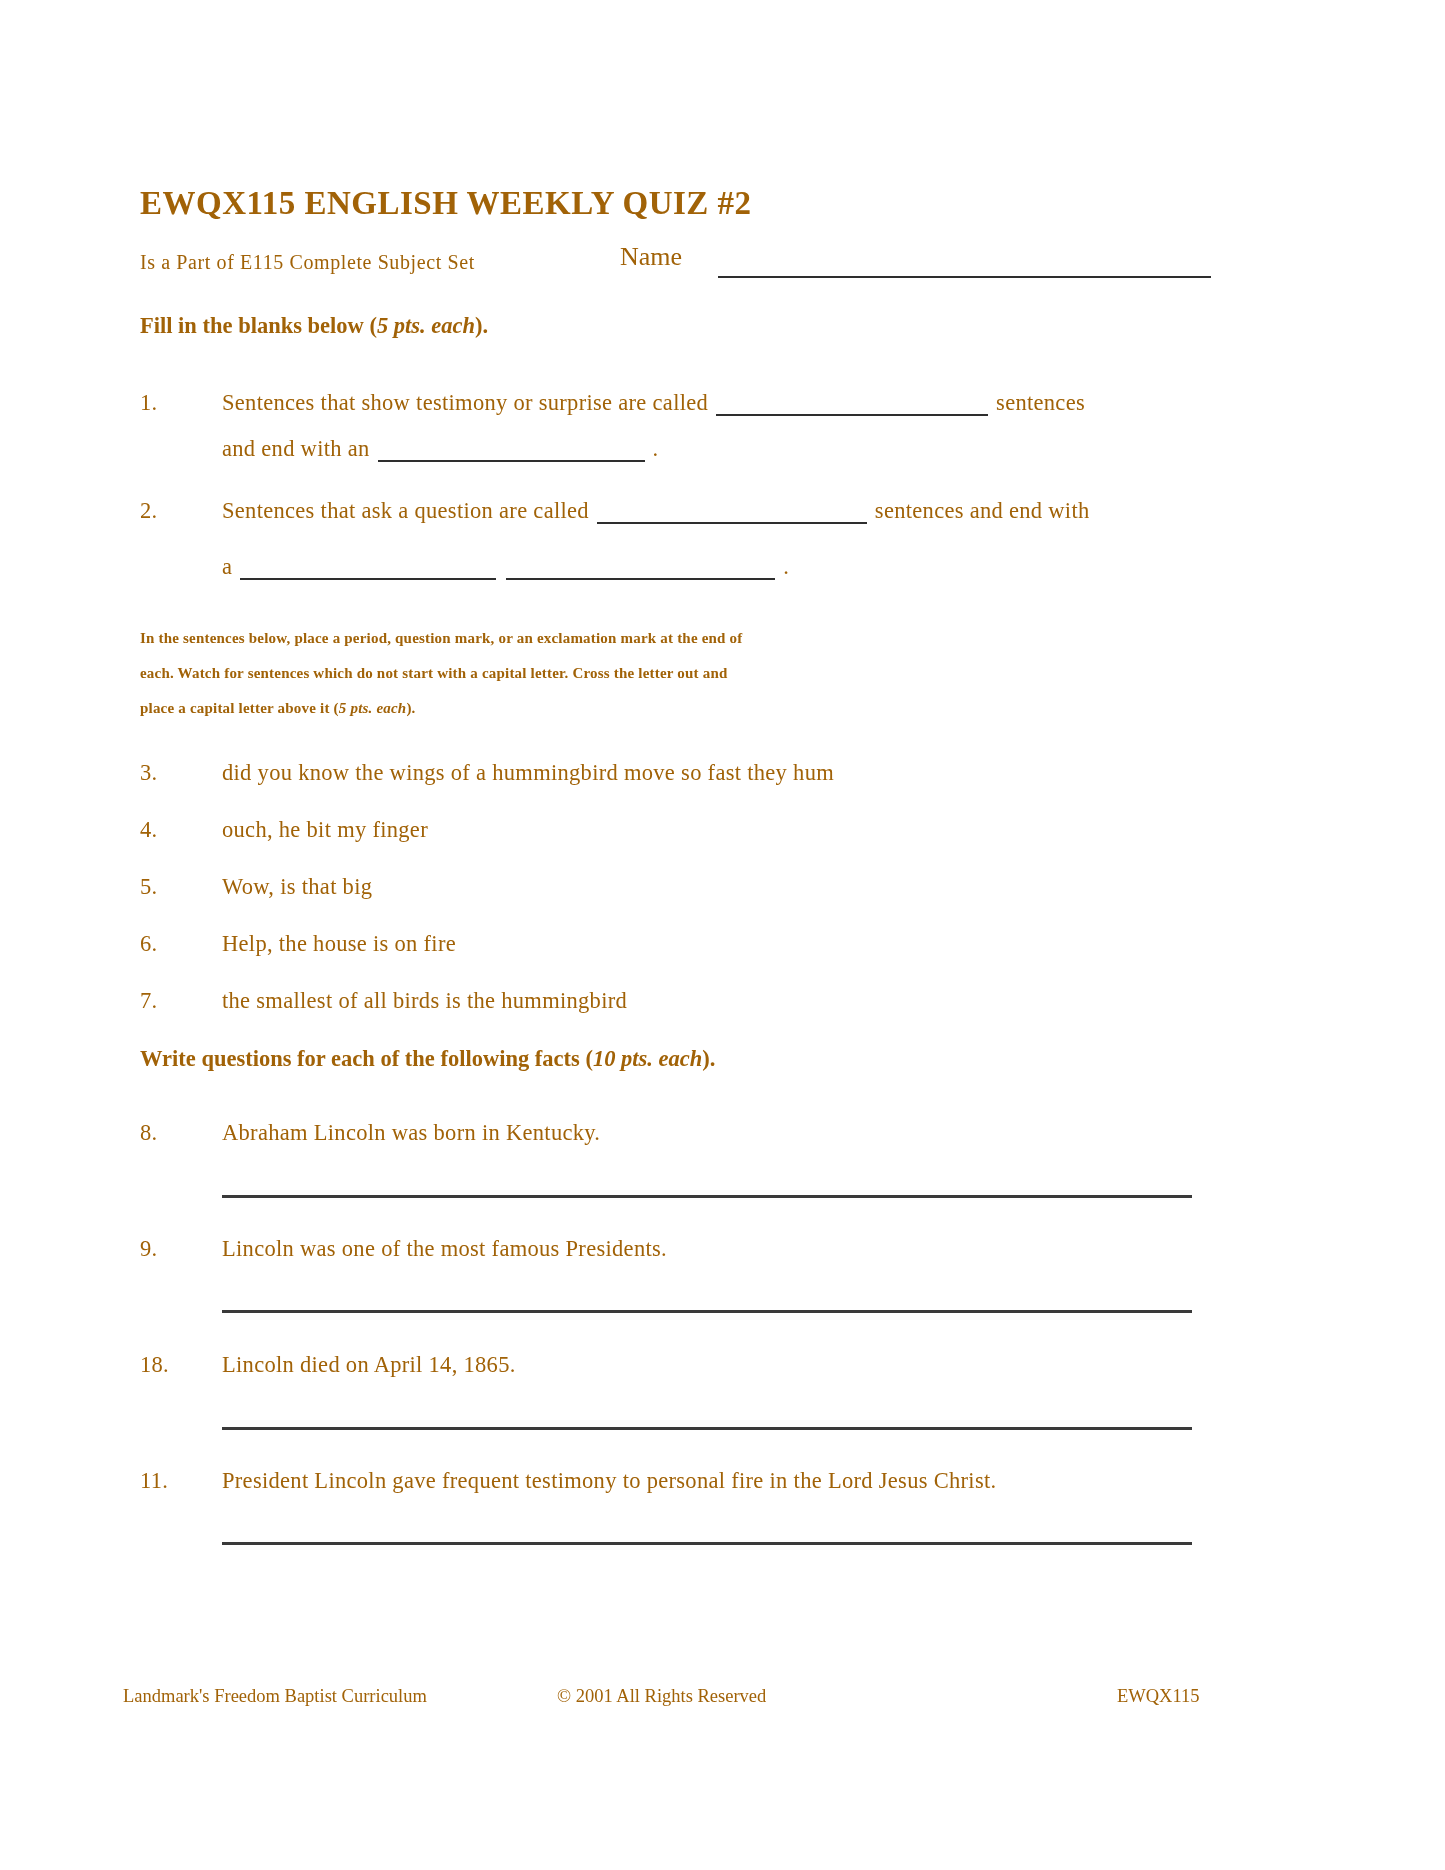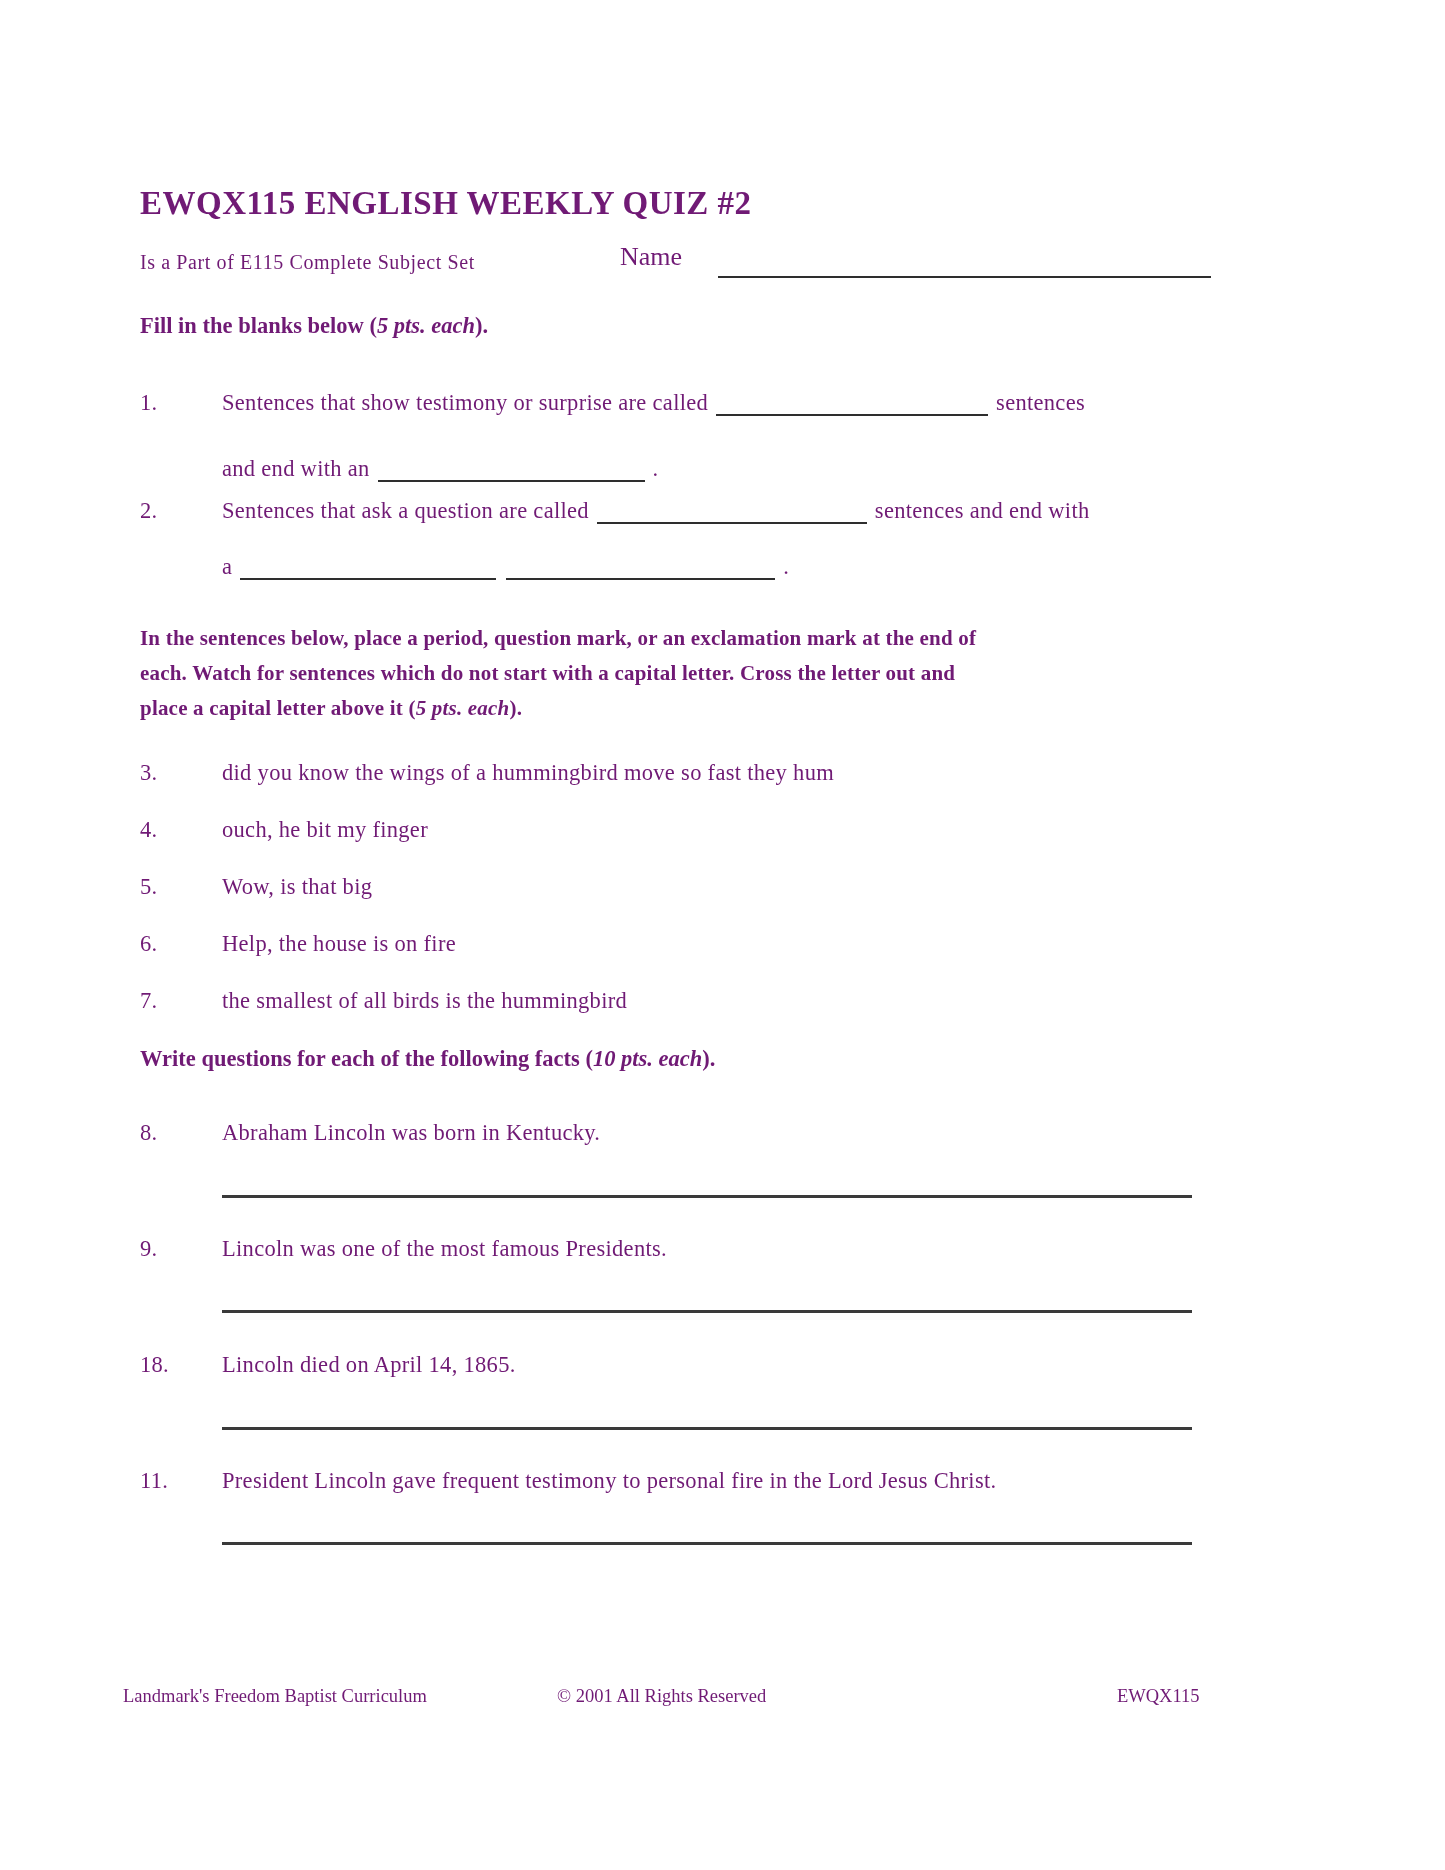--- a/index.html
+++ b/index.html
@@ -1,61 +1,61 @@
 <!DOCTYPE html>
 <html><head>
 <meta charset="utf-8">
 <style>
   html,body{margin:0;padding:0;background:#ffffff;}
   .page{
     position:relative;
     width:1445px;height:1870px;
     background:#ffffff;
     font-family:"Liberation Serif", serif;
-    color:#701a75;
+    color:#a16207;
     overflow:hidden;
   }
   .abs{position:absolute;}
   .title{font-size:33px;font-weight:bold;letter-spacing:.5px;white-space:nowrap;}
   .subtitle{font-size:20px;letter-spacing:.6px;white-space:nowrap;}
   .name-label{font-size:26px;white-space:nowrap;}
   .rule{border-bottom:2px solid #2e2e2e;height:0;}
   .heading{font-size:22.5px;font-weight:bold;white-space:nowrap;}
   .heading .pts, .instr .pts{font-style:italic;}
   .body-row{font-size:22.5px;letter-spacing:.3px;white-space:nowrap;}
   .num{display:inline-block;width:82px;}
   .blank{
     display:inline-block;height:24px;
     border-bottom:2px solid #2e2e2e;
     vertical-align:-6px;margin:0 8px;
   }
   .b272{width:272px}.b267{width:267px}.b270{width:270px}
   .b256{width:256px;margin-right:2px}.b269{width:269px;margin-left:8px}
-  .instr{font-size:21px;font-weight:bold;letter-spacing:.2px;line-height:35px;width:1090px;}
+  .instr{font-size:15px;font-weight:bold;letter-spacing:.2px;line-height:35px;width:1090px;}
   .answer-line{border-top:3px solid #3a3a3a;width:970px;height:0;}
   .footer-text{font-size:18.5px;white-space:nowrap;}
 </style>
 </head>
 <body>
 
 <div class="page">
 
   <div class="abs title" style="left:140px;top:185px;">EWQX115 ENGLISH WEEKLY QUIZ #2</div>
 
   <div class="abs subtitle" style="left:140px;top:251px;">Is a Part of E115 Complete Subject Set</div>
 
   <div class="abs name-label" style="left:620px;top:242px;">Name</div>
 
   <div class="abs rule" style="left:718px;top:276px;width:493px;"></div>
 
   <div class="abs heading" style="left:140px;top:313px;"><span>Fill in the blanks below </span><span>(</span><span class="pts">5 pts. each</span><span>).</span></div>
 
   <div class="abs body-row" style="left:140px;top:390px;"><span class="num">1.</span><span>Sentences that show testimony or surprise are called</span><span class="blank b272"></span><span>sentences</span></div>
 
-  <div class="abs body-row" style="left:222px;top:456px;"><span>and end with an</span><span class="blank b267"></span><span>.</span></div>
+  <div class="abs body-row" style="left:222px;top:436px;"><span>and end with an</span><span class="blank b267"></span><span>.</span></div>
 
   <div class="abs body-row" style="left:140px;top:498px;"><span class="num">2.</span><span>Sentences that ask a question are called</span><span class="blank b270"></span><span>sentences and end with</span></div>
 
   <div class="abs body-row" style="left:222px;top:554px;"><span>a</span><span class="blank b256"></span><span class="blank b269"></span><span>.</span></div>
 
   <div class="abs instr" style="left:140px;top:621px;">
     <div>In the sentences below, place a period, question mark, or an exclamation mark at the end of</div>
     <div>each.  Watch for sentences which do not start with a capital letter.  Cross the letter out and</div>
     <div><span>place a capital letter above it </span><span>(</span><span class="pts">5 pts. each</span><span>).</span></div>
   </div>

